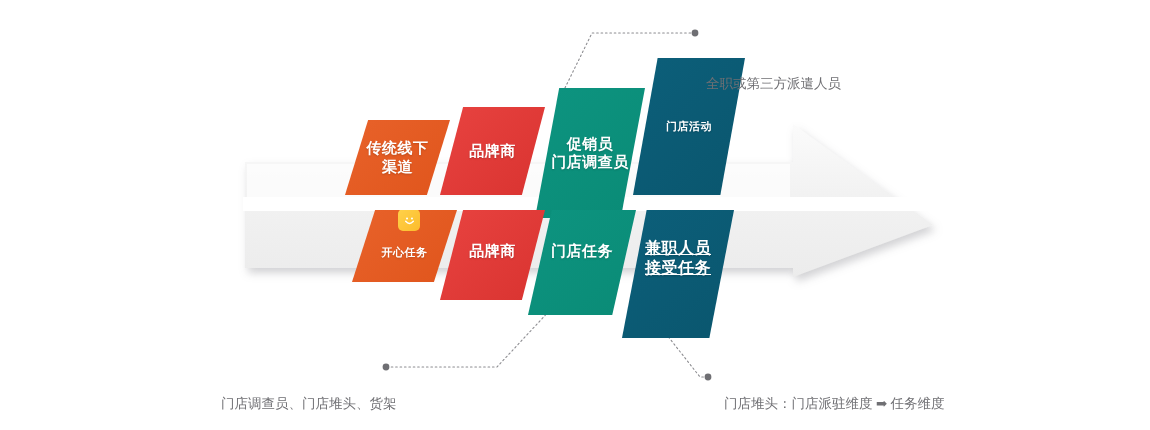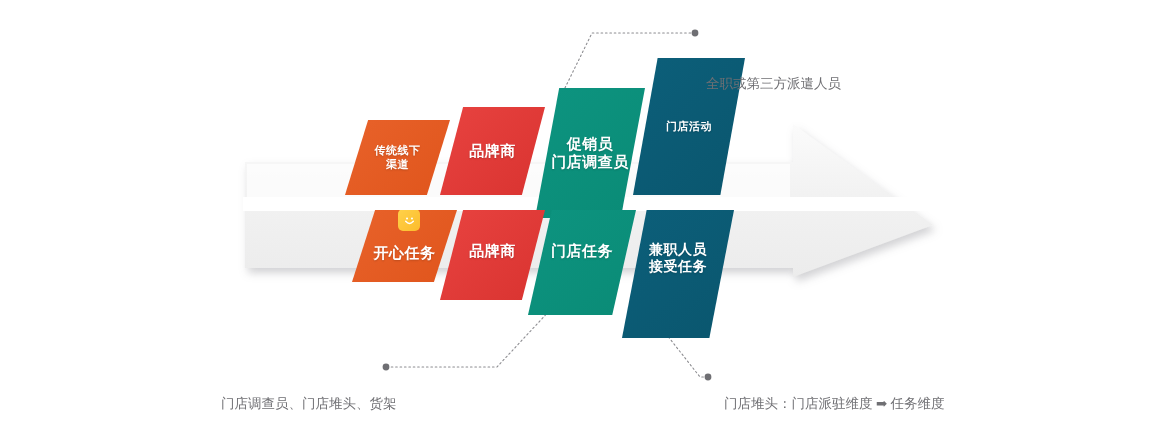--- a/index.html
+++ b/index.html
@@ -123,21 +123,21 @@
       <circle cx="386" cy="367" r="3.4" fill="#6f6f73"></circle>
     </g>
 
     <g>
       <path d="M 663 330 L 700 377 L 705 377" fill="none" stroke="#8c8c90" stroke-width="1.1" stroke-dasharray="1.6 2.8" stroke-linecap="round"></path>
       <circle cx="708" cy="377" r="3.4" fill="#6f6f73"></circle>
     </g>
   </svg>
 
   <div class="para" style="left: 345px; top: 120px; width: 105px; height: 75px; background: linear-gradient(135deg, rgb(232, 98, 42) 0%, rgb(224, 85, 28) 100%);">
-    <span class="label" style="font-size:11px;">传统线下
+    <span class="label" style="font-size:15px;">传统线下
 渠道</span>
   </div>
 
   <div class="para" style="left: 440px; top: 107px; width: 105px; height: 88px; background: linear-gradient(135deg, rgb(232, 67, 64) 0%, rgb(217, 51, 48) 100%);">
     <span class="label" style="font-size:15px;">品牌商</span>
   </div>
 
   <div class="para" style="left: 535px; top: 88px; width: 110px; height: 130px; background: linear-gradient(135deg, rgb(13, 148, 128) 0%, rgb(10, 139, 118) 100%); justify-content: center;">
     <span class="label" style="font-size:15px;">促销员
 门店调查员</span>
@@ -148,33 +148,33 @@
   </div>
 
   <div class="para" style="left: 352px; top: 210px; width: 105px; height: 72px; background: linear-gradient(135deg, rgb(232, 98, 42) 0%, rgb(224, 85, 28) 100%);">
     <span class="smile-icon" style="left:46px; top:-1px;">
       <svg viewBox="0 0 22 22" width="15" height="15" aria-hidden="true">
         <circle cx="7.4" cy="8.2" r="1.5" fill="#ffffff"></circle>
         <circle cx="14.6" cy="8.2" r="1.5" fill="#ffffff"></circle>
         <path d="M 5.4 12.2 Q 11 18.4 16.6 12.2" fill="none" stroke="#ffffff" stroke-width="2.1" stroke-linecap="round"></path>
       </svg>
     </span>
-    <span class="label" style="font-size:15px; margin-top:14px;text-align:center;">开心任务</span>
+    <span class="label" style="font-size:11px; margin-top:14px;text-align:center;">开心任务</span>
   </div>
 
   <div class="para" style="left: 440px; top: 210px; width: 105px; height: 90px; background: linear-gradient(135deg, rgb(232, 67, 64) 0%, rgb(217, 51, 48) 100%);">
     <span class="label" style="font-size:15px; margin-top:-8px;">品牌商</span>
   </div>
 
   <div class="para" style="left: 528px; top: 210px; width: 108px; height: 105px; background: linear-gradient(135deg, rgb(13, 148, 128) 0%, rgb(10, 139, 118) 100%); justify-content: center;">
     <span class="label" style="font-size:15px; margin-top:-22px;">门店任务</span>
   </div>
 
   <div class="para" style="left: 622px; top: 210px; width: 112px; height: 128px; background: linear-gradient(135deg, rgb(12, 95, 122) 0%, rgb(10, 86, 110) 100%);">
-    <span class="label" style="font-size:14px; margin-top:-32px;">兼职人员
+    <span class="label" style="font-size:16px; margin-top:-32px;text-decoration:underline;">兼职人员
 接受任务</span>
   </div>
 
   <div class="annot" style="left: 706px; top: 22px; color: rgb(111, 111, 115);">
     <div>全职或第三方派遣人员</div>
   </div>
 
   <div class="annot" style="left: 221px; top: 342px; color: rgb(111, 111, 115);">
     <div>门店调查员、门店堆头、货架</div>
     

